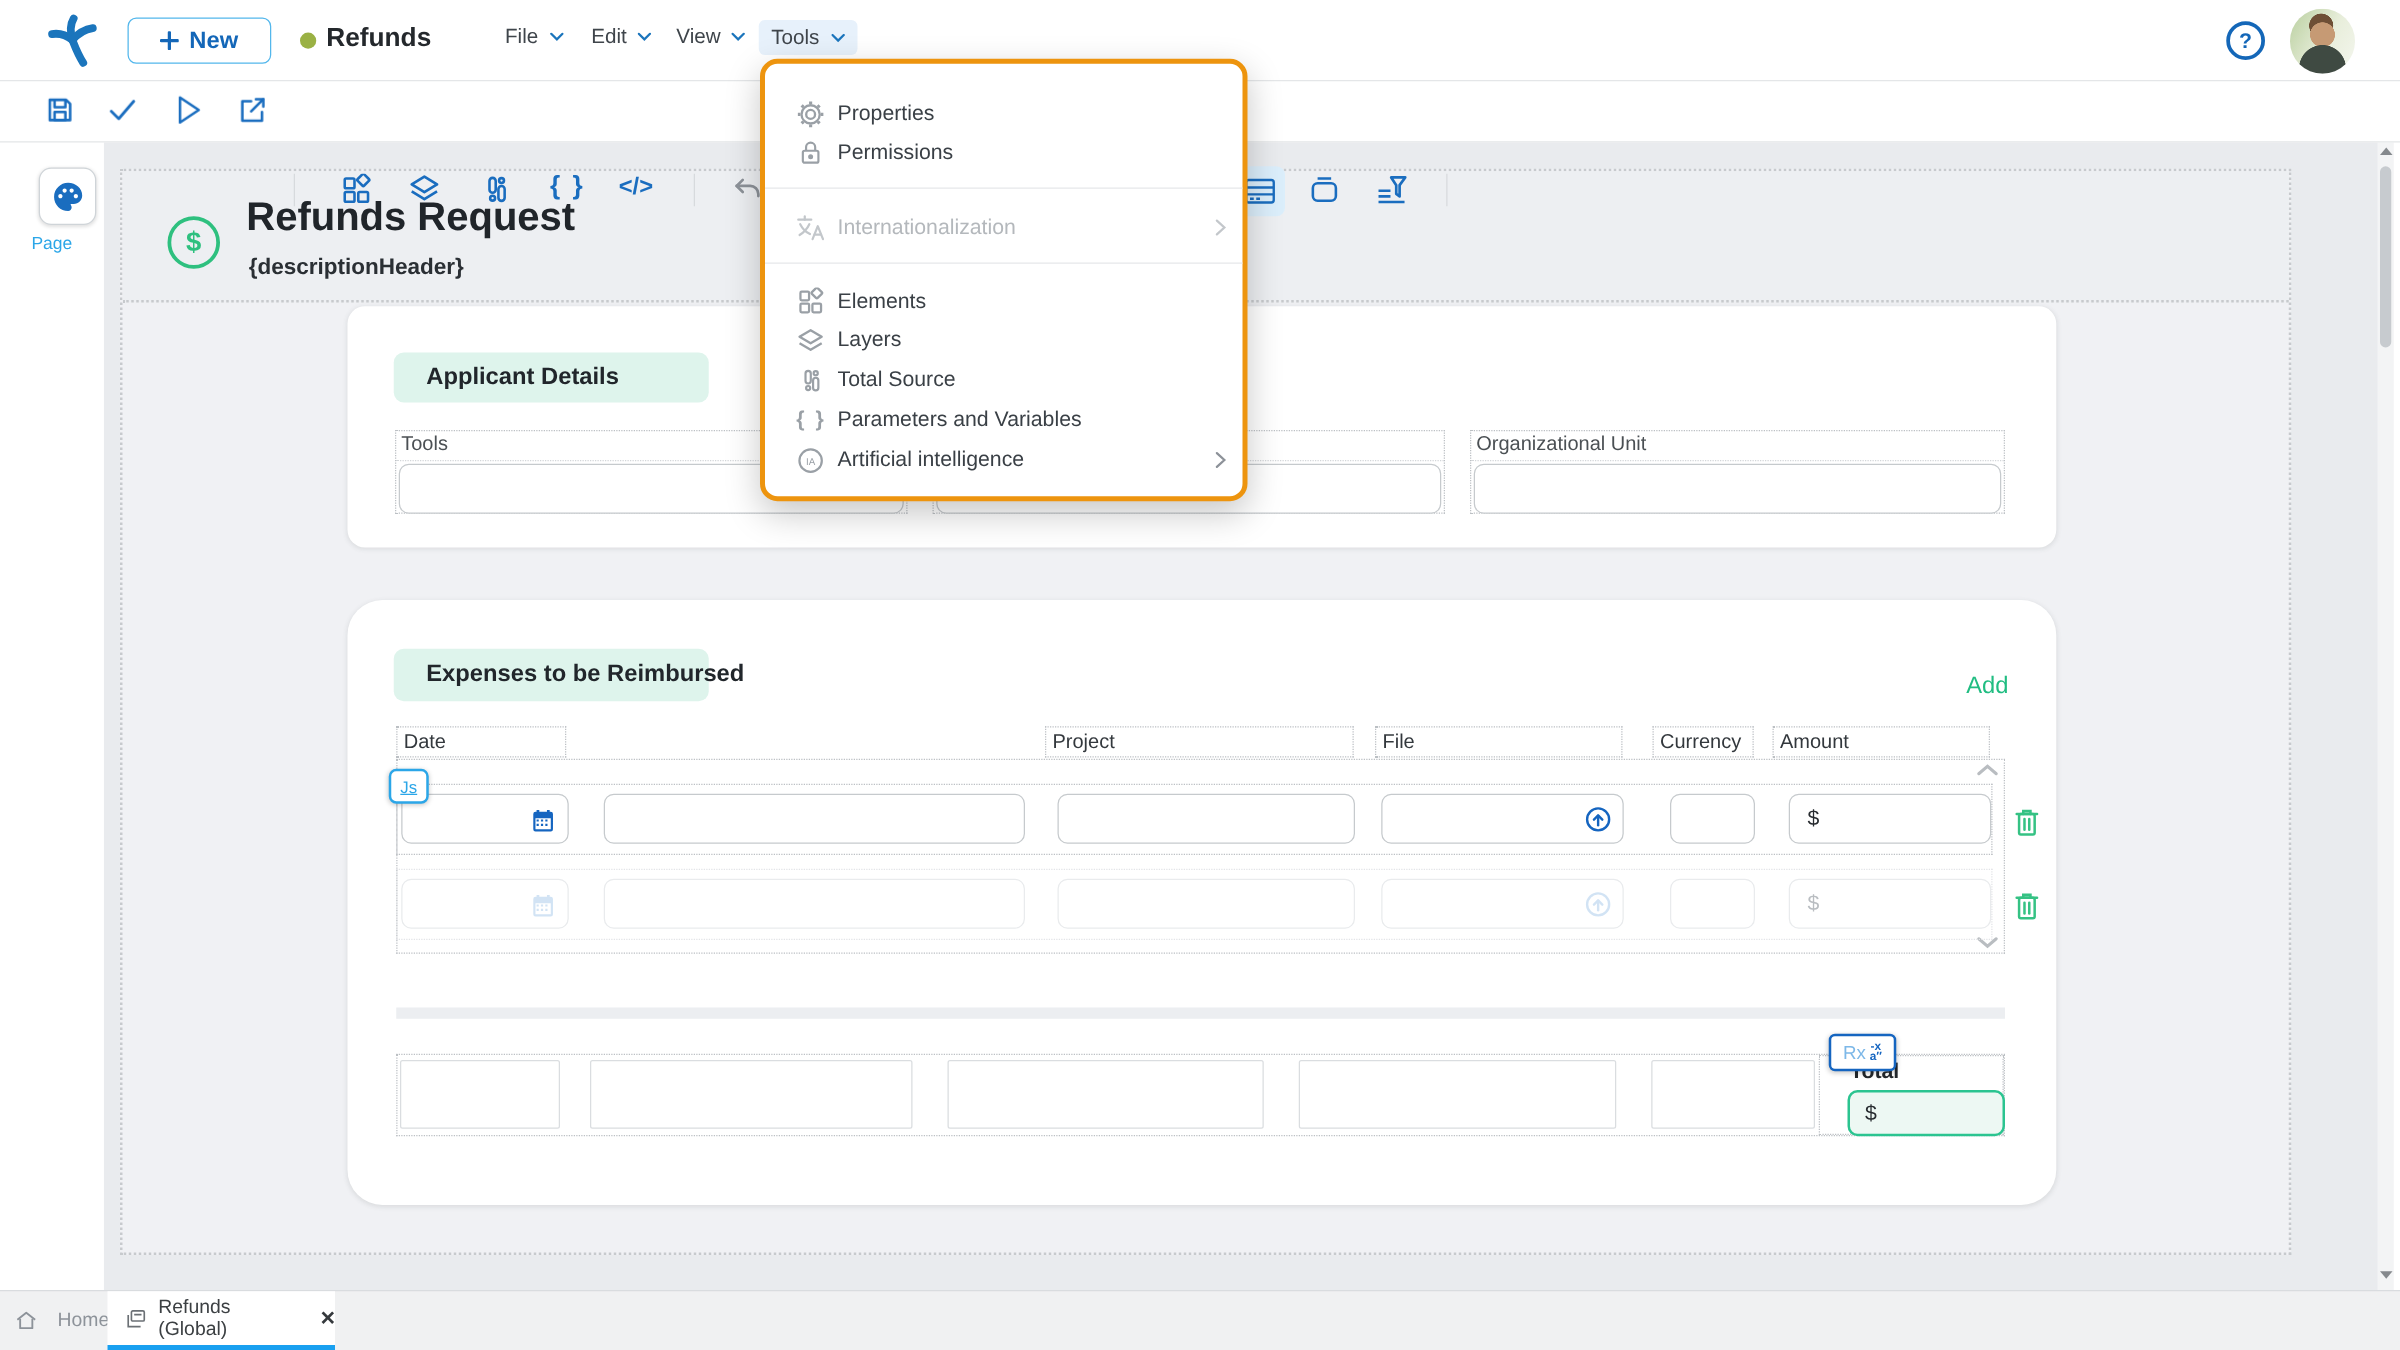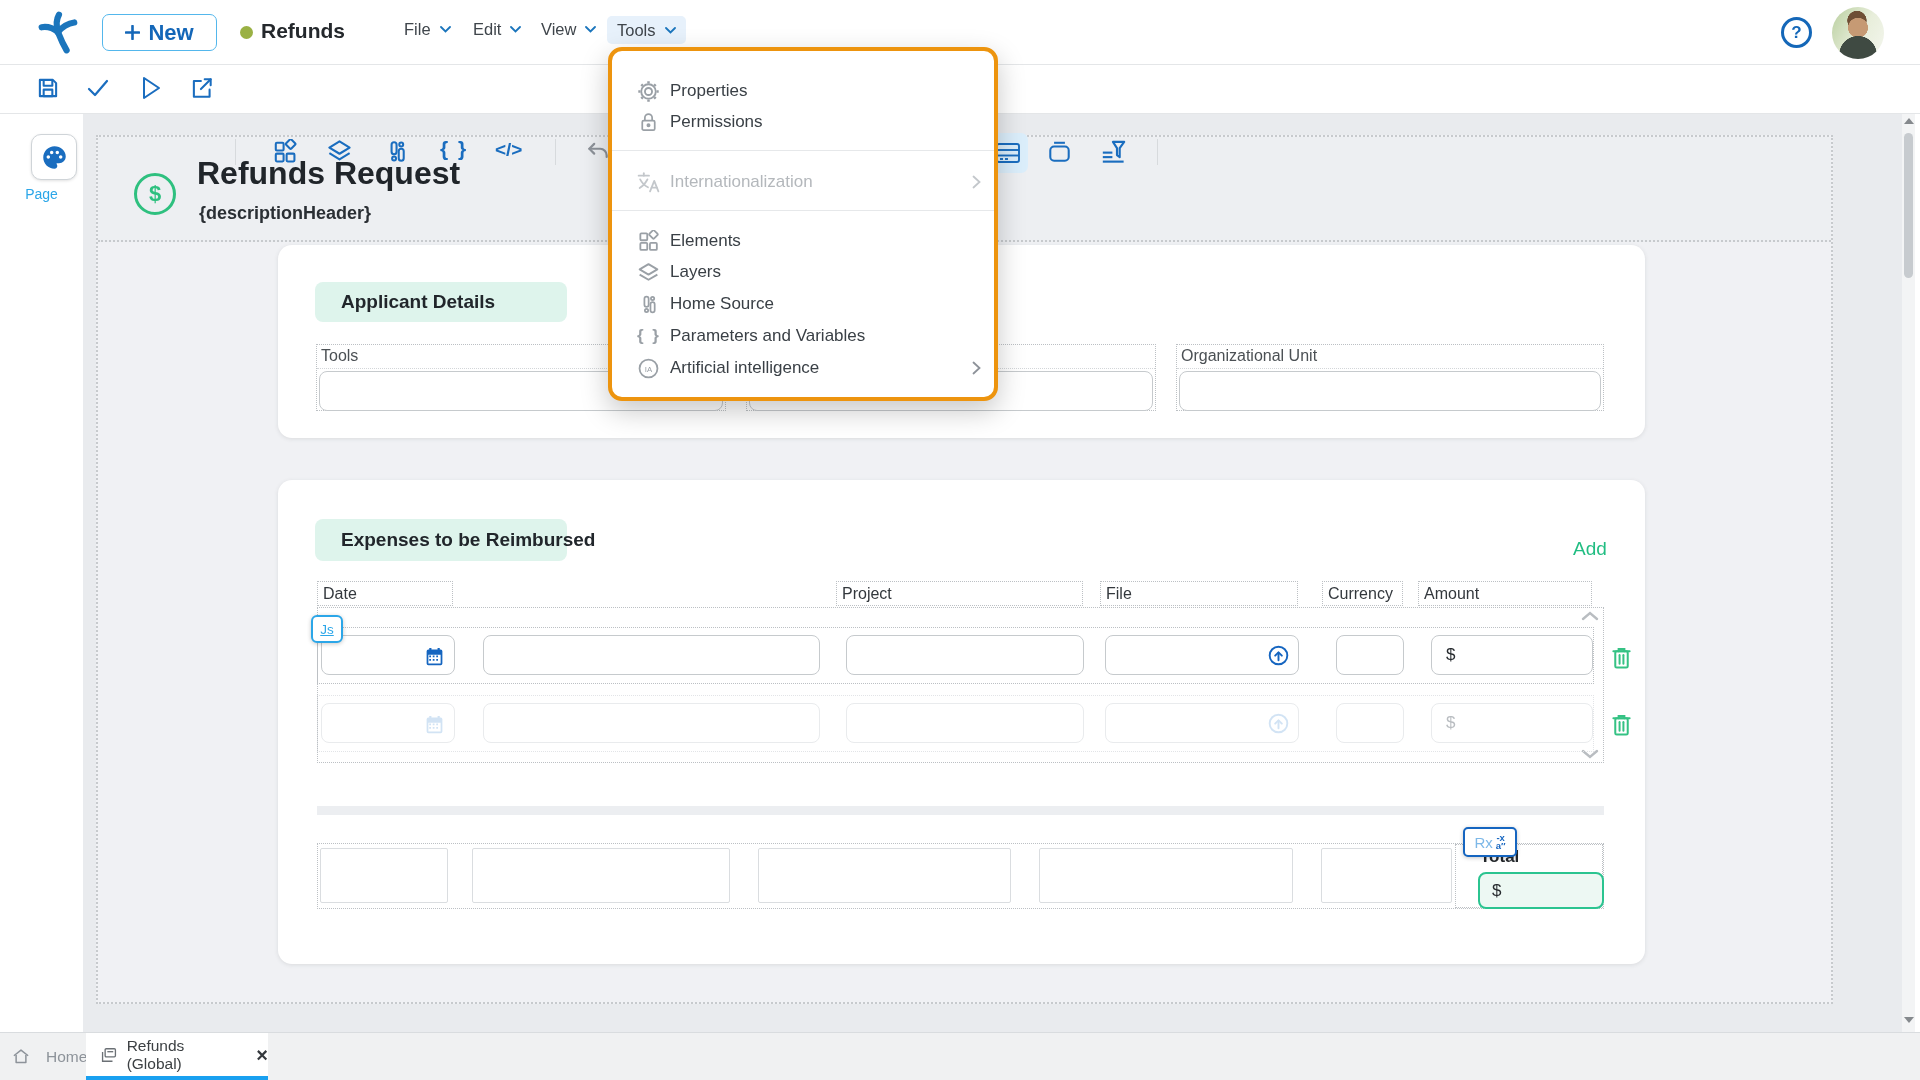--- a/index.html
+++ b/index.html
@@ -41,21 +41,21 @@
         <path d="M25 23 C30 17 35 14 42 13"></path>
       </g>
     </svg>
   </div>
 
   <div class="abs f" style="left:102px;top:14px;width:115px;height:37px;border:1.5px solid #53b7ec;border-radius:7px;
               justify-content:center;gap:8px;cursor:pointer;box-sizing:border-box;">
     <svg width="15" height="15" viewBox="0 0 15 15">
       <path d="M7.5 1v13M1 7.5h13" stroke="#1467b8" stroke-width="2.6" stroke-linecap="round"></path>
     </svg>
-    <span style="font-size:22px;font-weight:bold;color:#1467b8;">New</span>
+    <span style="font-size:19px;font-weight:bold;color:#1467b8;">New</span>
   </div>
 
   <div class="abs" style="left:240px;top:26px;width:13px;height:13px;border-radius:50%;background:#9ab144;"></div>
   <div class="abs" style="left:261px;top:19px;font-size:21px;font-weight:bold;color:#24282c;">Refunds</div>
 
   <div class="abs menuitem" style="left:404px;top:20px;">
     <span>File</span>
     <svg width="11" height="7" viewBox="0 0 11 7">
         <path d="M1 1l4.5 4.5L10 1" stroke="#1b75bc" stroke-width="1.8" fill="none" stroke-linecap="round"></path>
       </svg>
@@ -222,21 +222,21 @@
     <div style="font-size:16px;color:#4b5054;padding:2px 0 0 4px;height:21px;border-bottom:1px dotted #d3d6d9;"></div>
     <div class="inp" style="margin:2px 2px 0 2px;height:40px;"></div>
   </div>
 
   <div class="abs dot" style="left:898px;top:99px;width:428px;height:67px;box-sizing:border-box;">
     <div style="font-size:16px;color:#4b5054;padding:2px 0 0 4px;height:21px;border-bottom:1px dotted #d3d6d9;">Organizational Unit</div>
     <div class="inp" style="margin:2px 2px 0 2px;height:40px;"></div>
   </div>
 </div>
 
-<div class="abs card" style="left:278px;top:480px;width:1367px;height:484px;">
+<div class="abs card" style="left:278px;top:480px;width:1367px;height:484px;border-radius:28px;">
 
   <div class="mintpill abs" style="left:37px;top:39px;width:252px;height:42px;overflow:visible;">
     <span>Expenses to be Reimbursed</span>
   </div>
   <div class="abs" style="left:1295px;top:58px;font-size:19px;color:#21BD82;cursor:pointer;">Add</div>
 
   <div class="hcell" style="left:39px;top:101px;width:136px;">
       <span>Date</span>
     </div>
   <div class="hcell" style="left:558px;top:101px;width:247px;">
@@ -411,21 +411,21 @@
     <span class="lbl abs" style="left:58px;">Layers</span>
   </div>
 
   <div class="ddrow" style="top:238px;">
     <svg class="abs icg" style="left:26px;" width="22" height="23" viewBox="0 0 24 24" stroke="currentColor" stroke-width="1.9" fill="none">
       <rect x="7" y="3.5" width="4.6" height="11" rx="2.3"></rect>
         <circle cx="9.3" cy="18.5" r="1.8"></circle>
       <rect x="13.6" y="9.5" width="4.6" height="11" rx="2.3"></rect>
         <circle cx="15.9" cy="5.5" r="1.8"></circle>
     </svg>
-    <span class="lbl abs" style="left:58px;">Home Source</span>
+    <span class="lbl abs" style="left:58px;">Total Source</span>
   </div>
 
   <div class="ddrow" style="top:270px;">
     <span class="abs icg" style="left:25px;font-size:17px;font-weight:bold;letter-spacing:2px;">{ }</span>
     <span class="lbl abs" style="left:58px;">Parameters and Variables</span>
   </div>
 
   <div class="ddrow" style="top:302px;">
     <svg class="abs icg" style="left:24px;" width="25" height="25" viewBox="0 0 24 24">
       <circle cx="12" cy="12" r="8.6" stroke="currentColor" stroke-width="1.7" fill="none"></circle>

